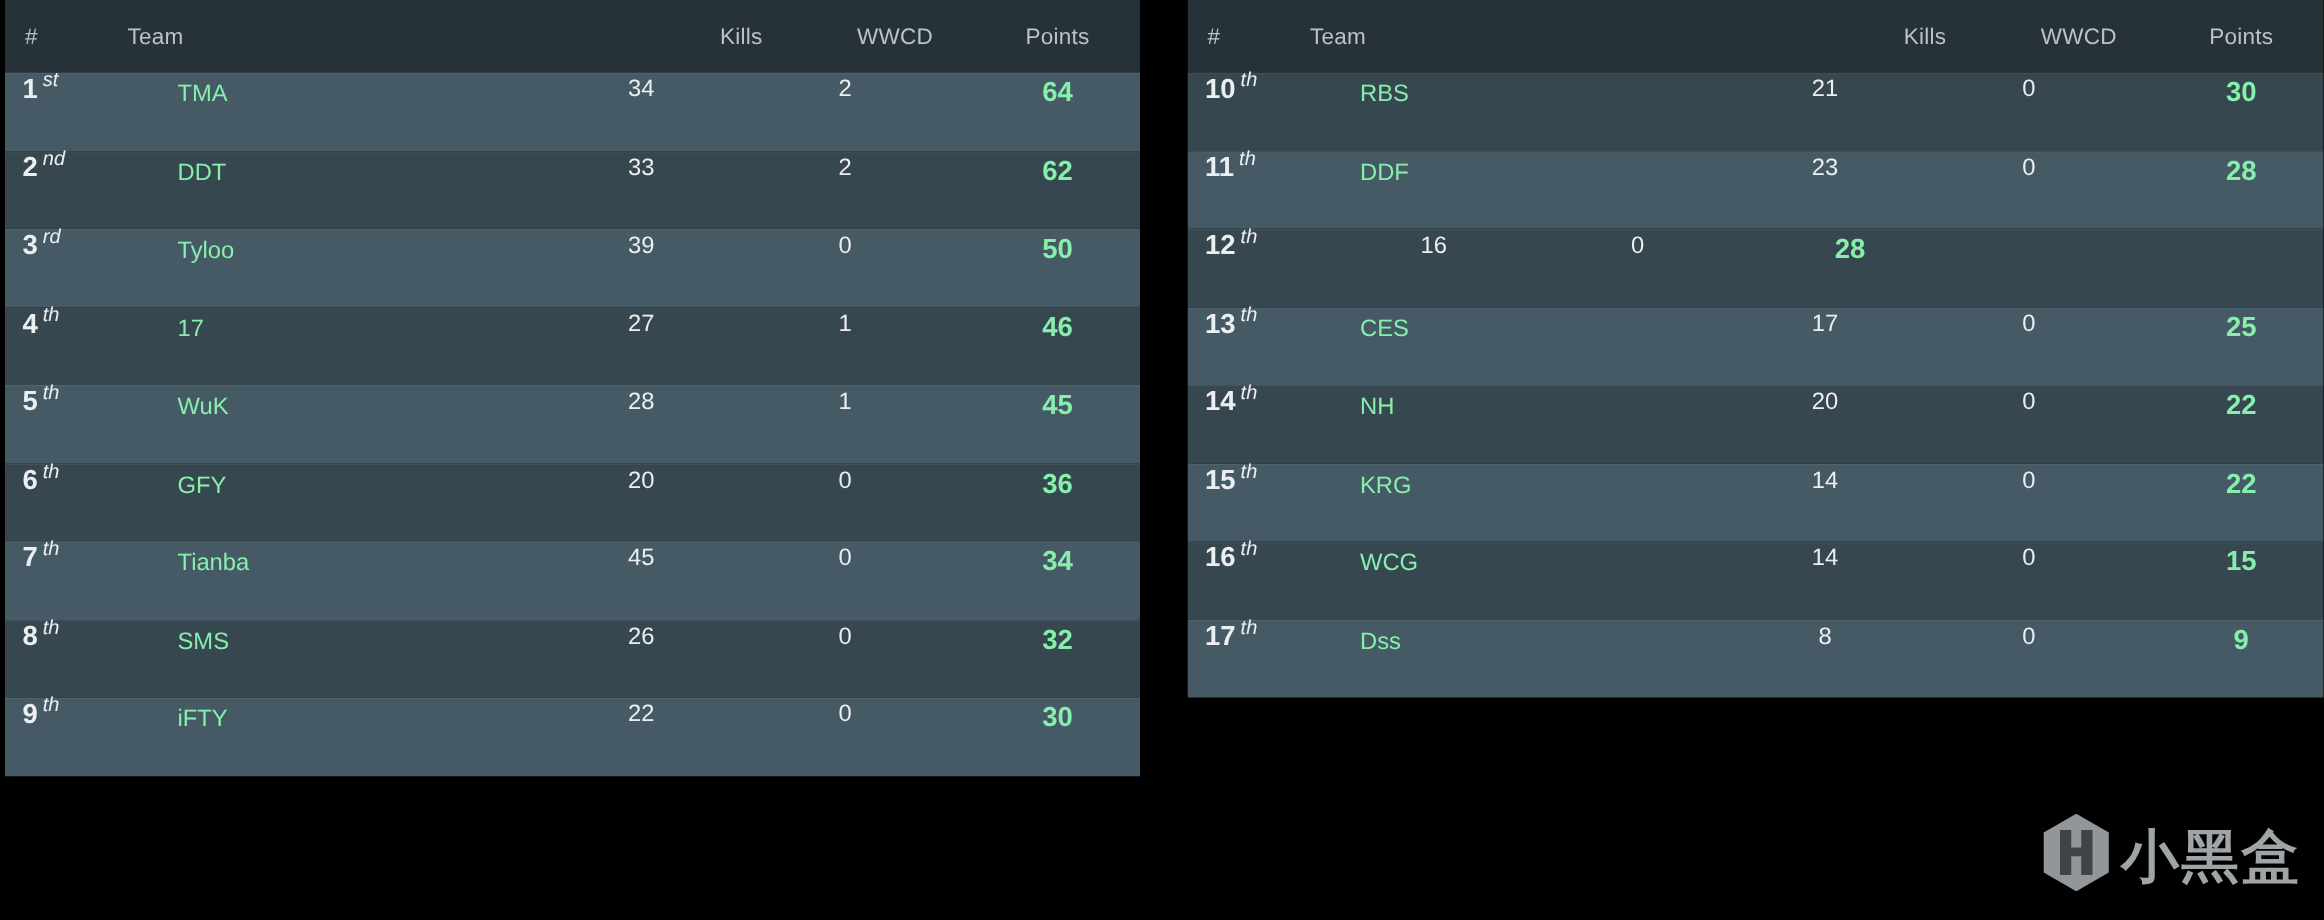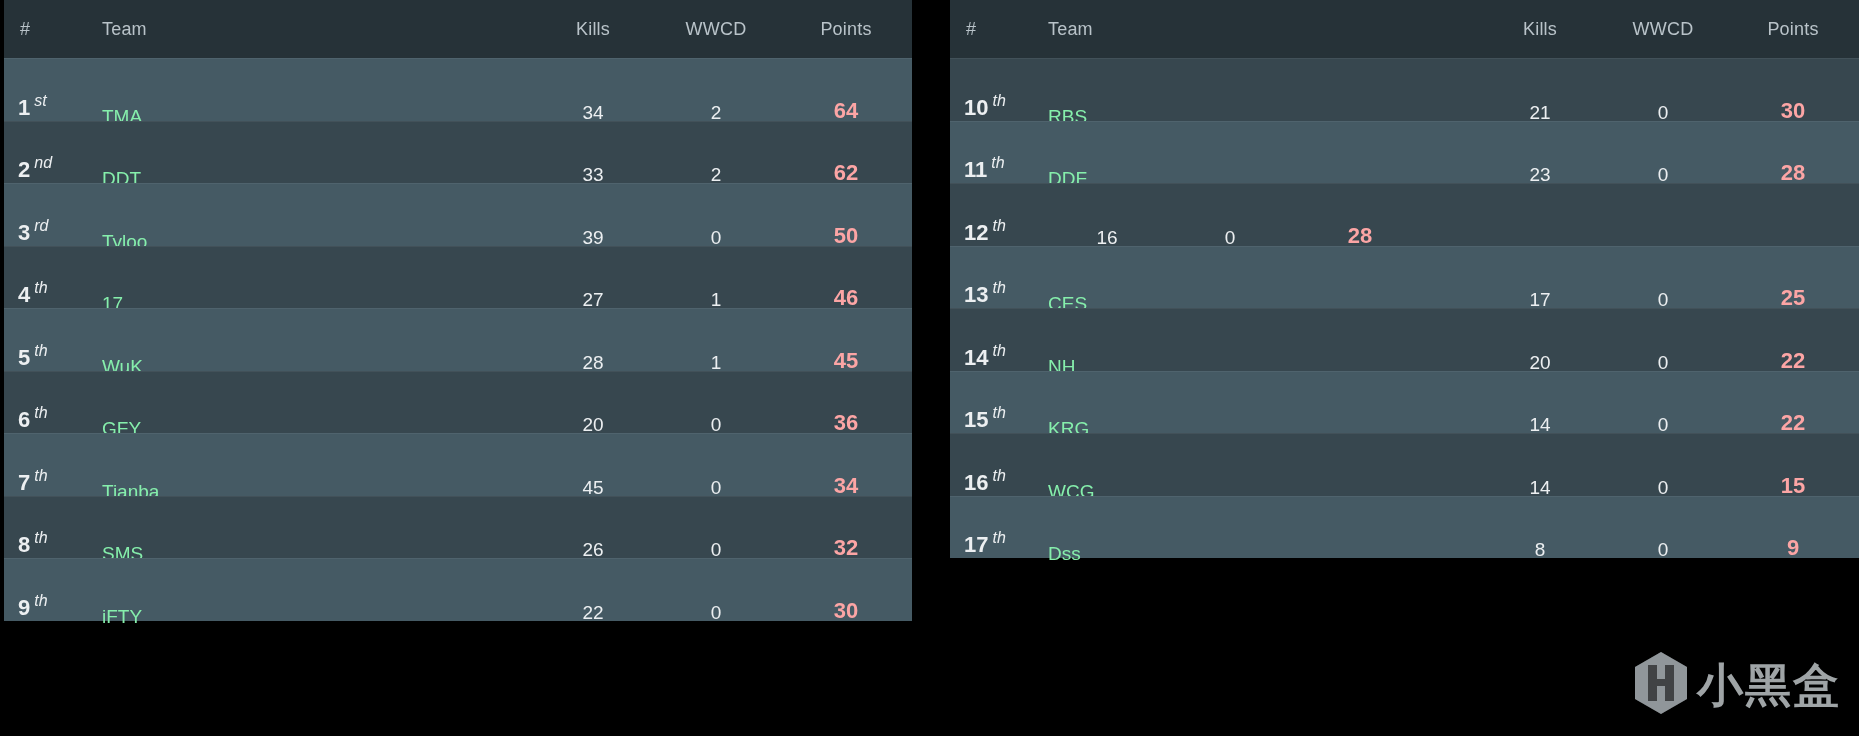--- a/index.html
+++ b/index.html
@@ -45,23 +45,24 @@
   }
   .thead .cell {
     color: #B9C3C9;
     font-size: 18px;
     font-weight: 400;
     letter-spacing: 0.2px;
   }
 
   .row {
     display: flex;
-    align-items: flex-end;
+    align-items: flex-start;
     height: 62.5px;
     position: relative;
+    gap: 40px;
   }
   .row.odd  { background: #455A64; }
   .row.even { background: #37474F; }
   .row::after {
     content: "";
     position: absolute;
     left: 0; right: 0; top: 0;
     height: 1px;
     background: rgba(255,255,255,0.06);
   }
@@ -106,21 +107,21 @@
     top: 7px;
   }
   .num {
     color: #ECEFF1;
     font-size: 19px;
     font-weight: 400;
     position: relative;
     top: 3px;
   }
   .pts {
-    color: #fca5a5;
+    color: #86efac;
     font-size: 22px;
     font-weight: 700;
     position: relative;
     top: 3px;
   }
 
   
   .thead .c-kills, .thead .c-wwcd, .thead .c-pts { text-align: center; }
 
   

